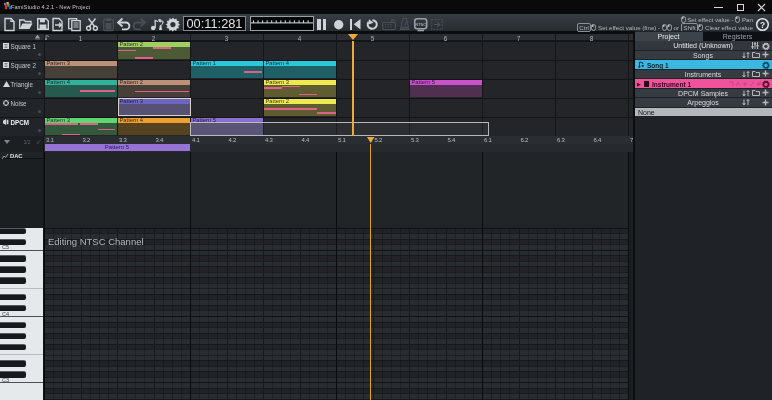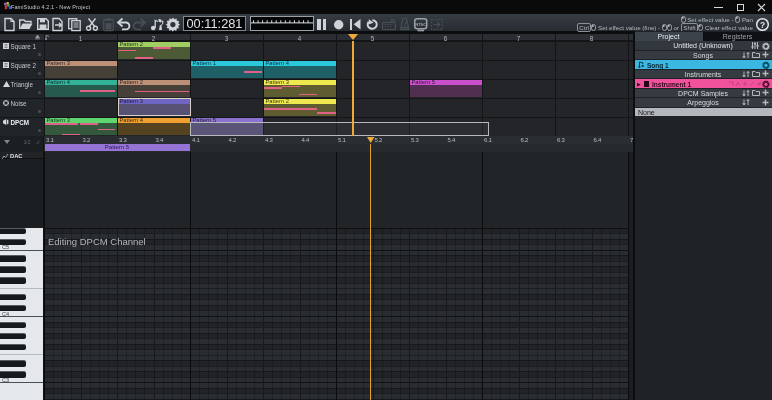--- a/index.html
+++ b/index.html
@@ -452,21 +452,21 @@
 <div style="position:absolute;left:564.12px;top:227.6px;width:1px;height:172.4px;background:rgba(12,14,16,0.28)"></div>
 <div style="position:absolute;left:573.25px;top:227.6px;width:1px;height:172.4px;background:rgba(12,14,16,0.28)"></div>
 <div style="position:absolute;left:582.38px;top:227.6px;width:1px;height:172.4px;background:rgba(12,14,16,0.28)"></div>
 <div style="position:absolute;left:591.50px;top:227.6px;width:1px;height:172.4px;background:#17191c"></div>
 <div style="position:absolute;left:600.62px;top:227.6px;width:1px;height:172.4px;background:rgba(12,14,16,0.28)"></div>
 <div style="position:absolute;left:609.75px;top:227.6px;width:1px;height:172.4px;background:rgba(12,14,16,0.28)"></div>
 <div style="position:absolute;left:618.88px;top:227.6px;width:1px;height:172.4px;background:rgba(12,14,16,0.28)"></div>
 <div style="position:absolute;left:628.00px;top:152px;width:1.2px;height:248px;background:#0a0b0d"></div>
 <div style="position:absolute;left:44px;top:227.6px;width:590.0px;height:1px;background:#0e1012"></div>
 <div style="position:absolute;left:628.5px;top:152px;width:5.5px;height:248px;background:#1b1e21"></div>
-<div style="position:absolute;left:48px;top:235.6px;font-size:9.5px;color:#b2b6ba;letter-spacing:0px">Editing DPCM Channel</div>
+<div style="position:absolute;left:48px;top:235.6px;font-size:9.5px;color:#b2b6ba;letter-spacing:0px">Editing NTSC Channel</div>
 <div style="position:absolute;left:369.9px;top:143.5px;width:1.6px;height:256.5px;background:#dda32c"></div>
 <svg style="left:367px;top:136.8px" width="7.5" height="6" viewBox="0 0 7.5 6">
       <path d="M0 0 H7.5 L3.75 6 Z" fill="#edaa38"></path>
     </svg>
 <svg style="left:3.5px;top:139.5px" width="6" height="4" viewBox="0 0 6 4">
       <path d="M0 0 H6 L3 4 Z" fill="#7d848b"></path>
     </svg>
 <div style="position:absolute;left:23.5px;top:138.8px;font-size:5.5px;color:#5d646b">1⁄2</div>
 <div style="position:absolute;left:36px;top:138.8px;font-size:5.5px;color:#5d646b">♪⁄</div>
 <div style="position:absolute;left:0;top:152.3px;width:42.5px;height:7.2px;background:#212427;border-bottom:1px solid #0e1012"></div>

